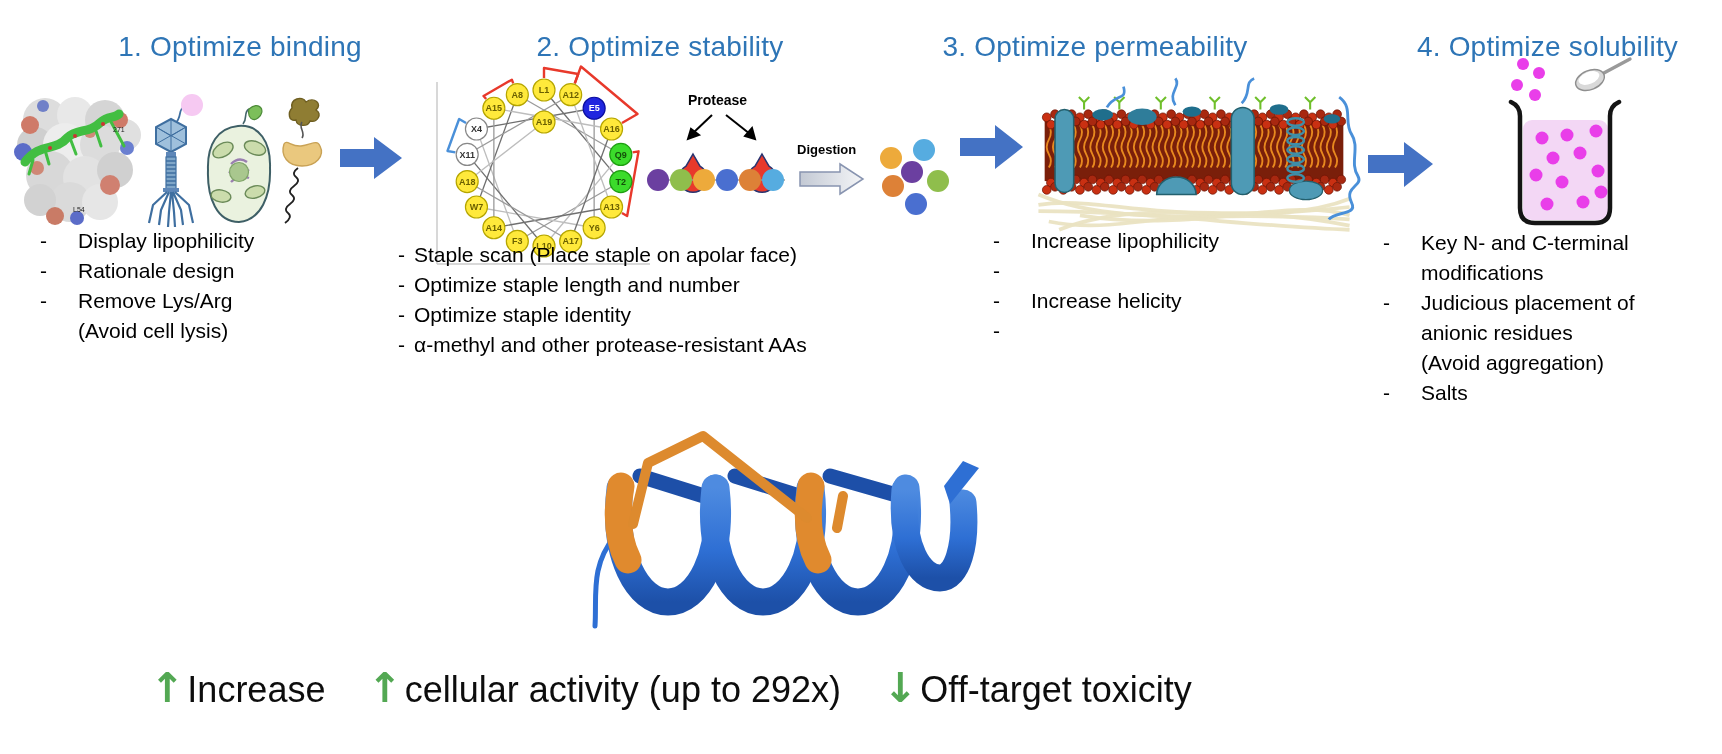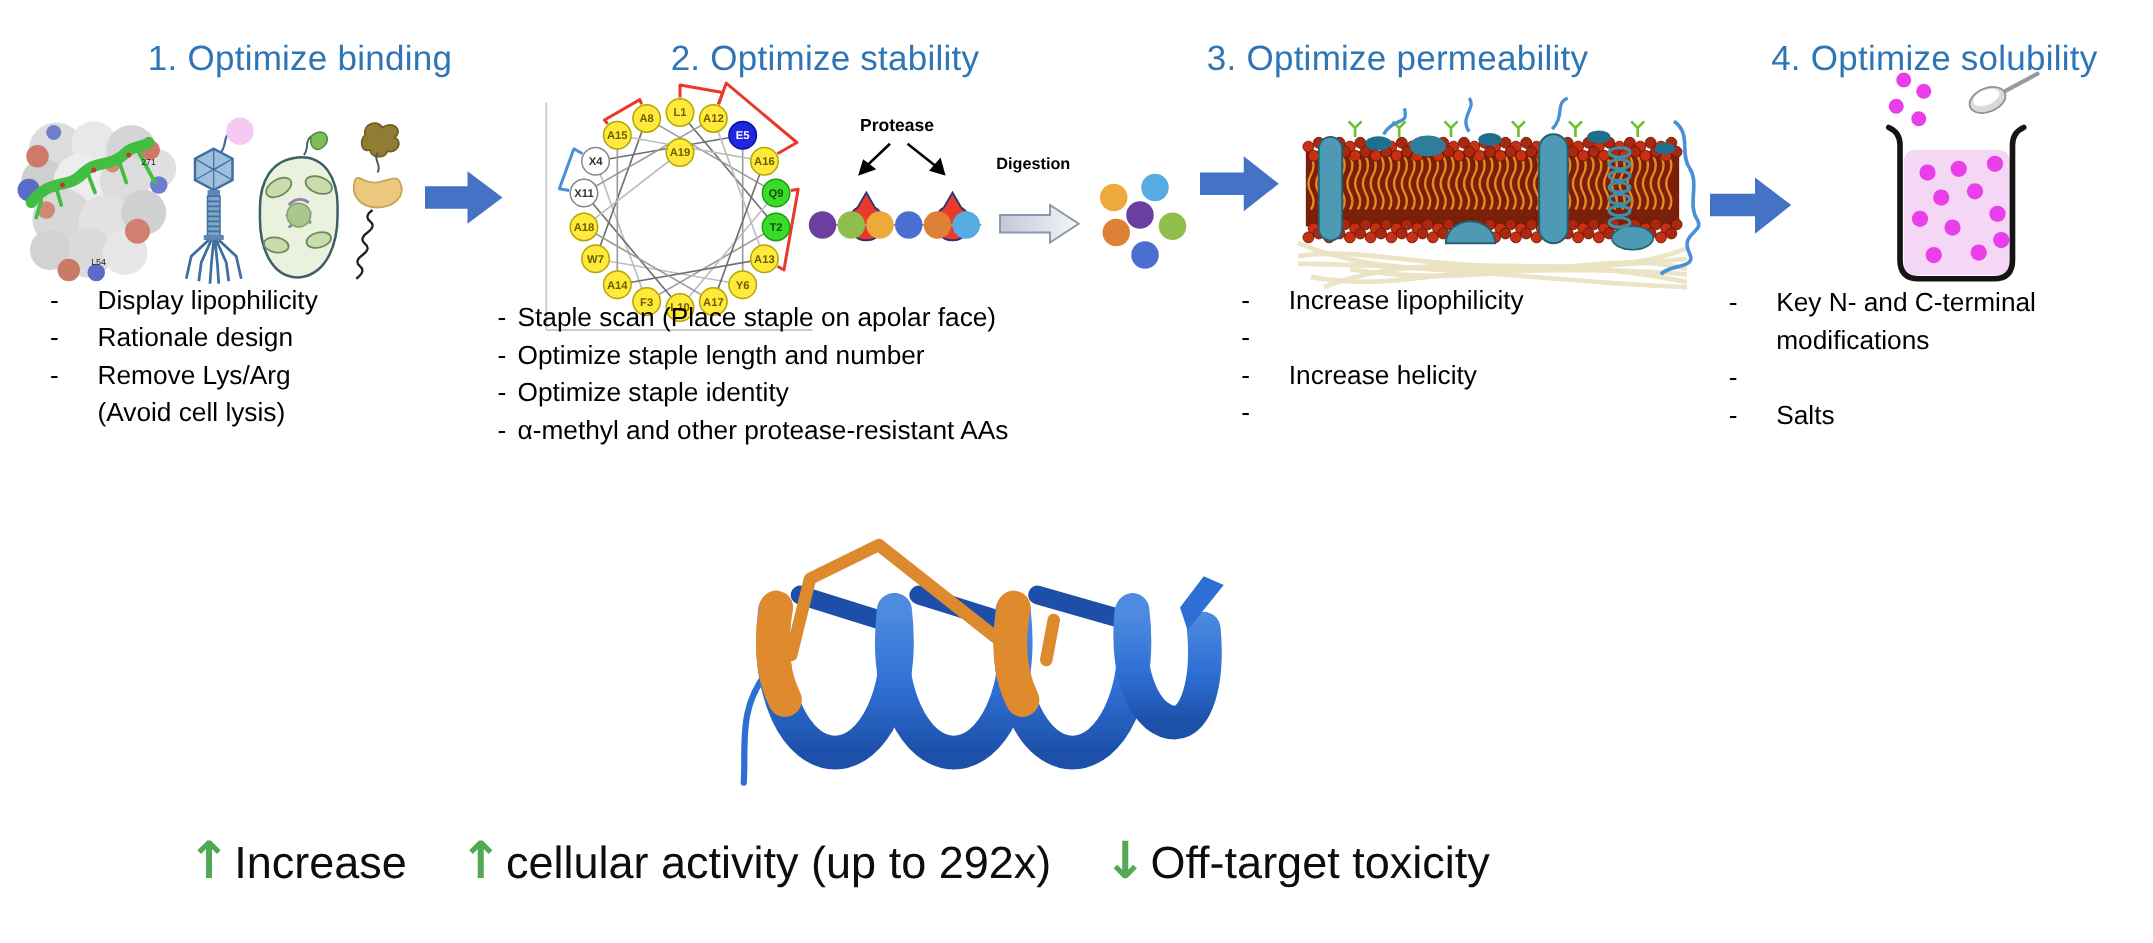--- a/index.html
+++ b/index.html
@@ -10,35 +10,35 @@
   .hdr {
     position:absolute; top:14px; font-size:28px; font-weight:normal;
     color:#2E75B6; text-align:center; letter-spacing:0.2px;margin-top:17px;
   }
   .art { position:absolute; overflow:visible; }
   .blist { position:absolute; font-size:21px; color:#000; list-style:none; margin:0; padding:0; line-height:30px; }
   .blist li { display:grid; grid-template-columns:38px 1fr; }
   .blist.tight li { grid-template-columns:16px 1fr; }
   .minilabel { position:absolute; font-weight:bold; color:#000; }
   #protease-label { left:688px; top:92px; font-size:14px; }
-  #digestion-label { left:797px; top:123px; font-size:13px; }
+  #digestion-label { left:797px; top:142px; font-size:13px; }
   .footer {
     position:absolute; left:150px; top:664px; display:flex; align-items:baseline;
     font-size:36px; color:#0d0d0d; white-space:nowrap;
   }
   .f-item { display:flex; align-items:baseline; }
   .f-item + .f-item { margin-left:42px; }
   .f-arrow { color:#53A853; font-size:41px; font-family:"DejaVu Sans", "Liberation Sans", sans-serif; margin-right:3px; font-weight:bold; }
 </style>
 </head>
 <body>
 
 <div class="hdr" style="left:60px;width:360px;">1. Optimize binding</div>
 <div class="hdr" style="left:480px;width:360px;">2. Optimize stability</div>
-<div class="hdr" style="left:938px;width:360px;">3. Optimize permeability</div>
+<div class="hdr" style="left:915px;width:360px;">3. Optimize permeability</div>
 <div class="hdr" style="left:1365px;width:365px;">4. Optimize solubility</div>
 
 <svg class="art" style="left:15px;top:90px;" width="130" height="140">
   <g>
     <circle cx="30" cy="30" r="22" fill="#dddddd"></circle>
       <circle cx="60" cy="25" r="18" fill="#e8e8e8"></circle>
     <circle cx="90" cy="30" r="20" fill="#d5d5d5"></circle>
       <circle cx="110" cy="45" r="16" fill="#e0e0e0"></circle>
     <circle cx="20" cy="55" r="18" fill="#cfcfcf"></circle>
       <circle cx="50" cy="55" r="22" fill="#ededed"></circle>
@@ -533,20 +533,21 @@
       <span>-</span>
     </li>
   </ul>
 <ul class="blist" id="list-solubility" style="left:1383px;top:228px;width:300px;">
     <li>
       <span>-</span>
       <span>Key N- and C-terminal<br>modifications</span>
     </li>
     <li>
       <span>-</span>
+      <span>Judicious placement of<br>anionic residues<br>(Avoid aggregation)</span>
     </li>
     <li>
       <span>-</span>
       <span>Salts</span>
     </li>
   </ul>
 
 <svg class="art" style="left:545px;top:406px;" width="430" height="228">
   <defs>
     <linearGradient id="hgrad" x1="0" y1="0" x2="0" y2="1">

